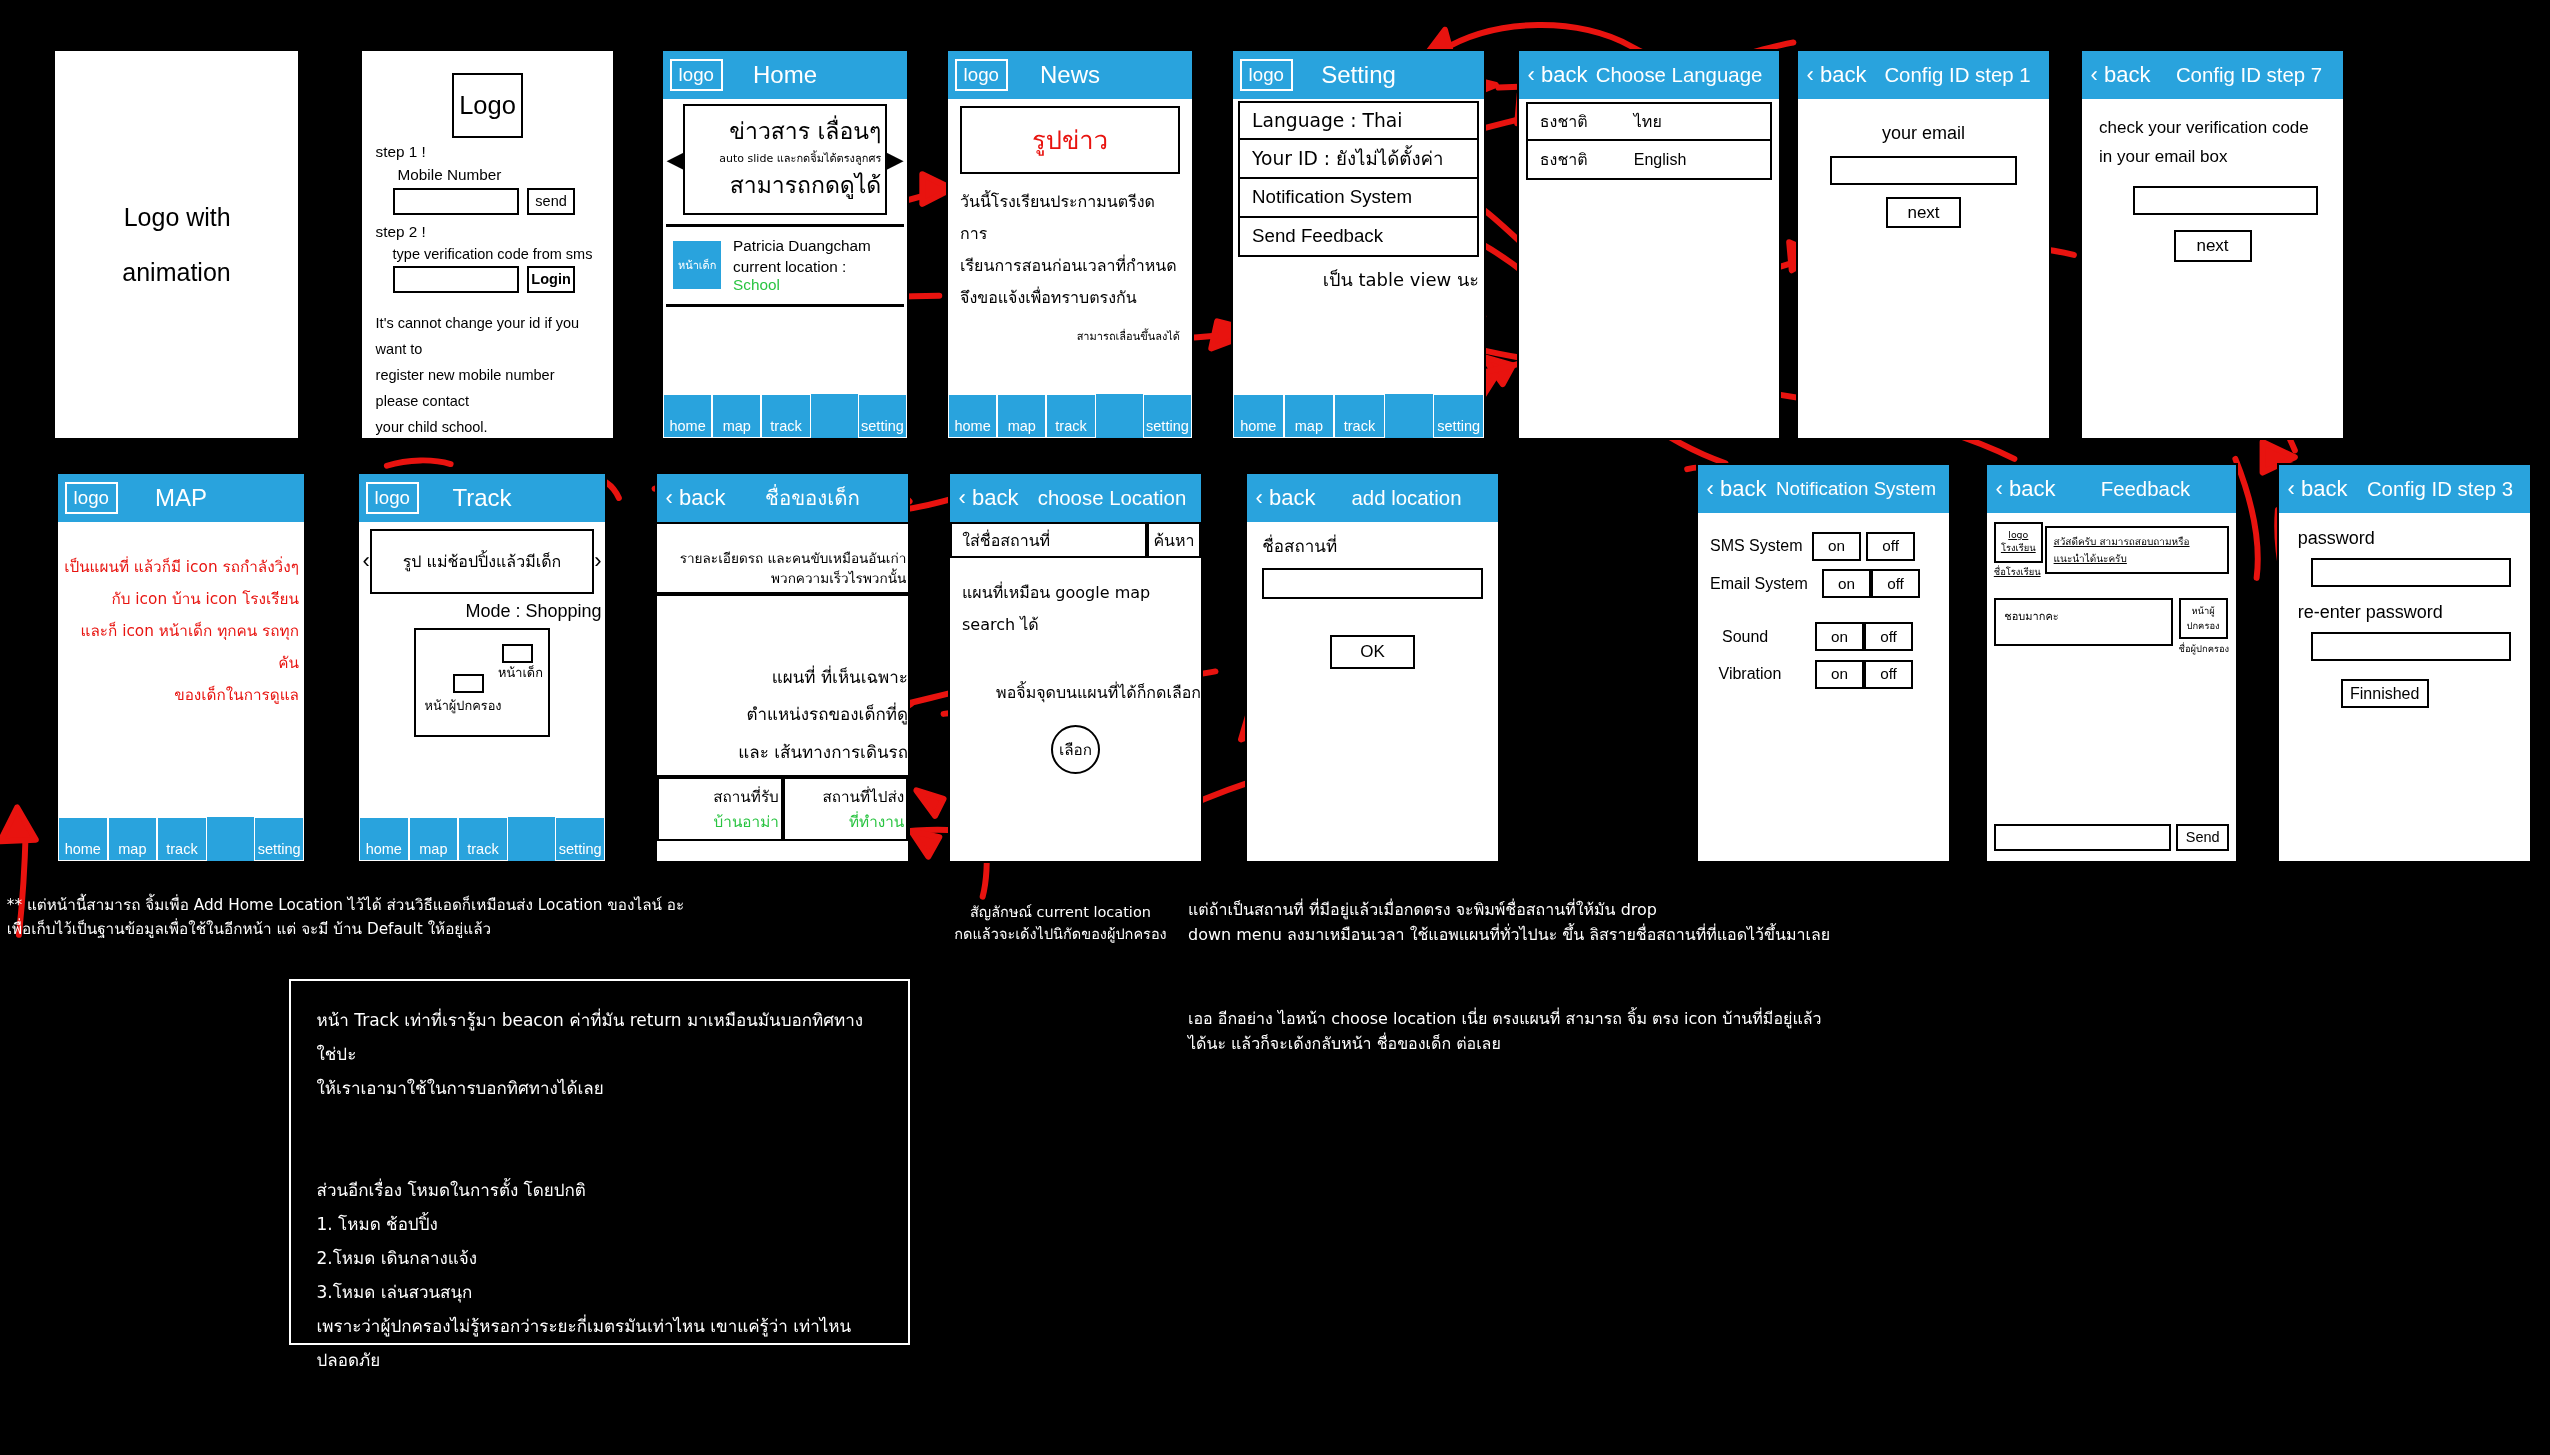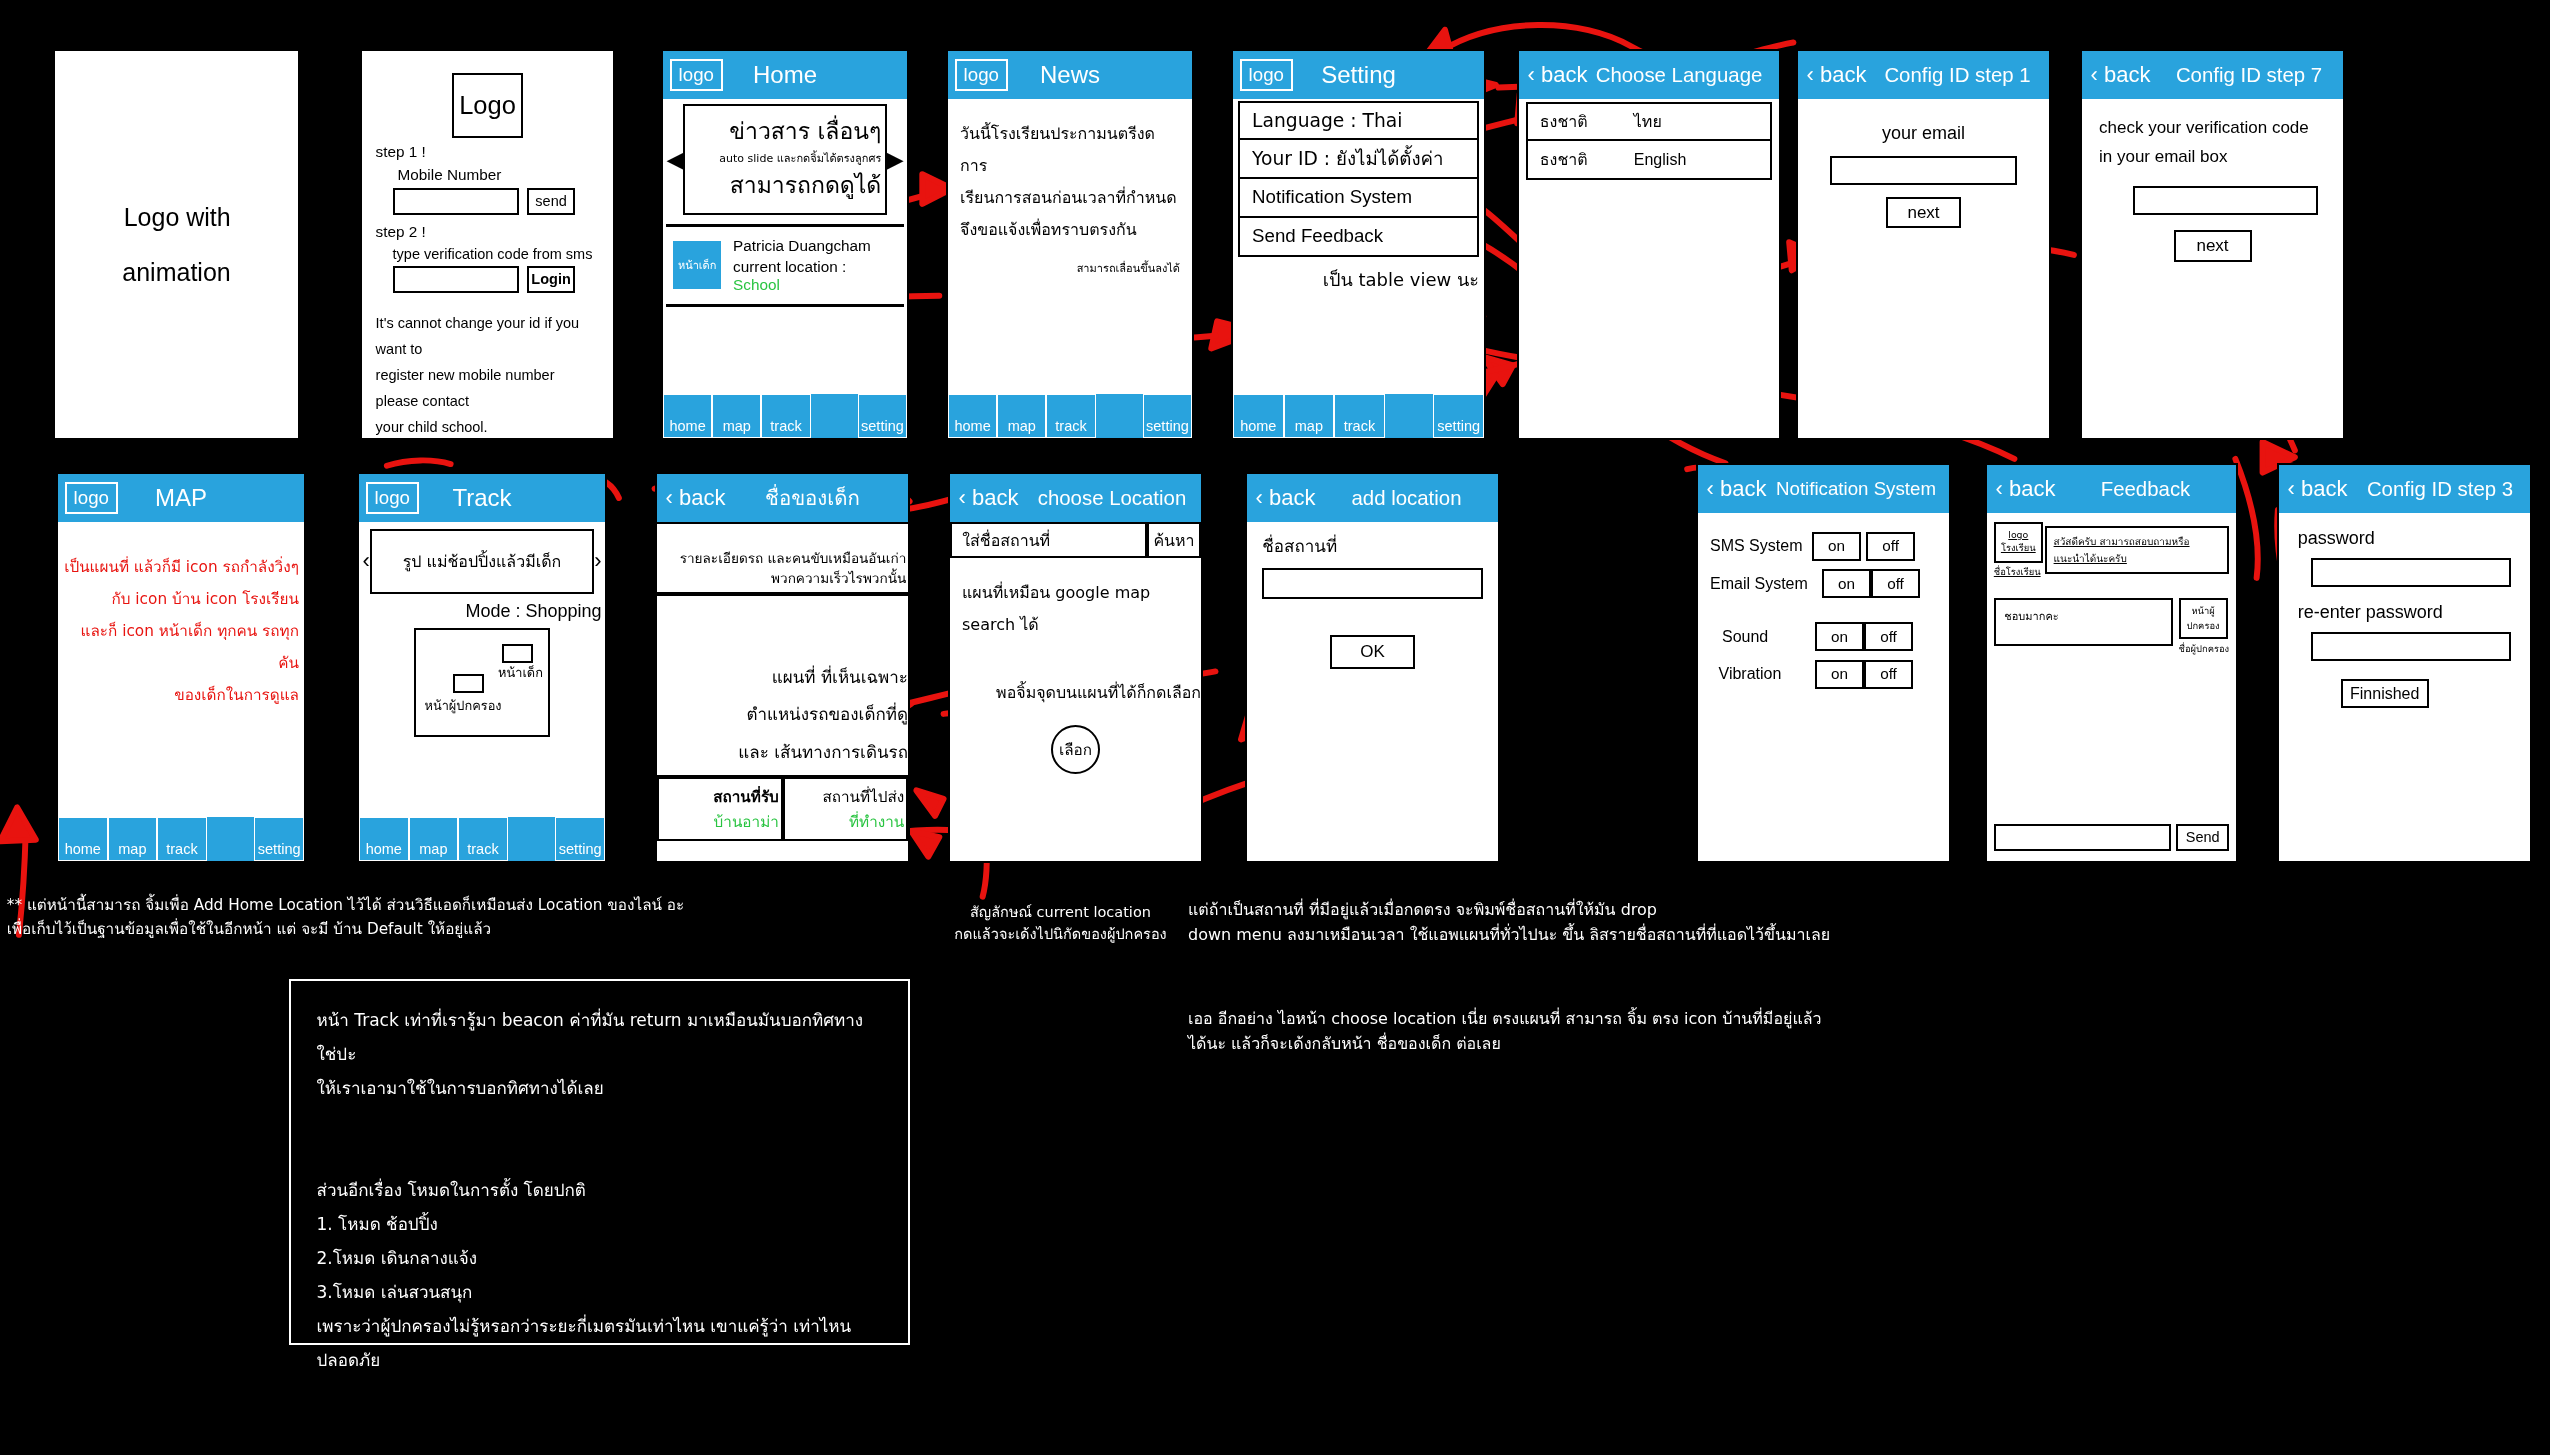--- a/index.html
+++ b/index.html
@@ -267,20 +267,23 @@
     <div class="tab">setting</div>
   </div>
 </div>
 
 <div class="screen" style="left:946px; top:49px; width:248px; height:391px;">
   <div class="titlebar">
     <div class="logo-box">logo</div>
     <div class="ttl">News</div>
   </div>
   <div style="padding:6.8px 12px;">
+    <div class="box center thai" style="height:68px;display:flex;align-items:center;justify-content:center;font-size:25.5px;color:#e8130f;">
+      <span>รูปข่าว</span>
+    </div>
     <div class="thai" style="font-size:16px;line-height:2.0;margin-top:12px;white-space:pre-line;">วันนี้โรงเรียนประกามนตรีงดการ
 เรียนการสอนก่อนเวลาที่กำหนด
 จึงขอแจ้งเพื่อทราบตรงกัน</div>
     <div class="thai" style="font-size:11px;text-align:right;margin-top:13.6px;">สามารถเลื่อนขึ้นลงได้</div>
   </div>
   <div class="tabbar">
     <div class="tab">home</div>
     <div class="tab">map</div>
     <div class="tab">track</div>
     <div class="tab blank"></div>
@@ -413,21 +416,21 @@
 พวกความเร็วไรพวกนั้น</span>
   </div>
   <div class="box thai center" style="border-left:none;border-right:none;height:183px;font-size:17px;line-height:2.2;padding-top:25.5px;white-space:pre-line;">
     <span>แผนที่ ที่เห็นเฉพาะ
 ตำแหน่งรถของเด็กที่ดู
 และ เส้นทางการเดินรถ
 บ้าน และโรงเรียน</span>
   </div>
   <div style="display:flex;">
     <div class="box center" style="flex:1;padding:5.1px 1.7px;">
-      <div class="thai" style="font-size:15.3px;font-weight:bold;">สถานที่รับ</div>
+      <div class="thai" style="font-size:15.3px;">สถานที่รับ</div>
       <div class="thai green" style="font-size:15.3px;">บ้านอาม่า</div>
     </div>
     <div class="box center" style="flex:1;padding:5.1px 1.7px;">
       <div class="thai" style="font-size:15.3px;">สถานที่ไปส่ง</div>
       <div class="thai green" style="font-size:15.3px;">ที่ทำงาน</div>
     </div>
   </div>
 </div>
 
 <div class="screen" style="left:948px; top:472px; width:255px; height:391px;">

